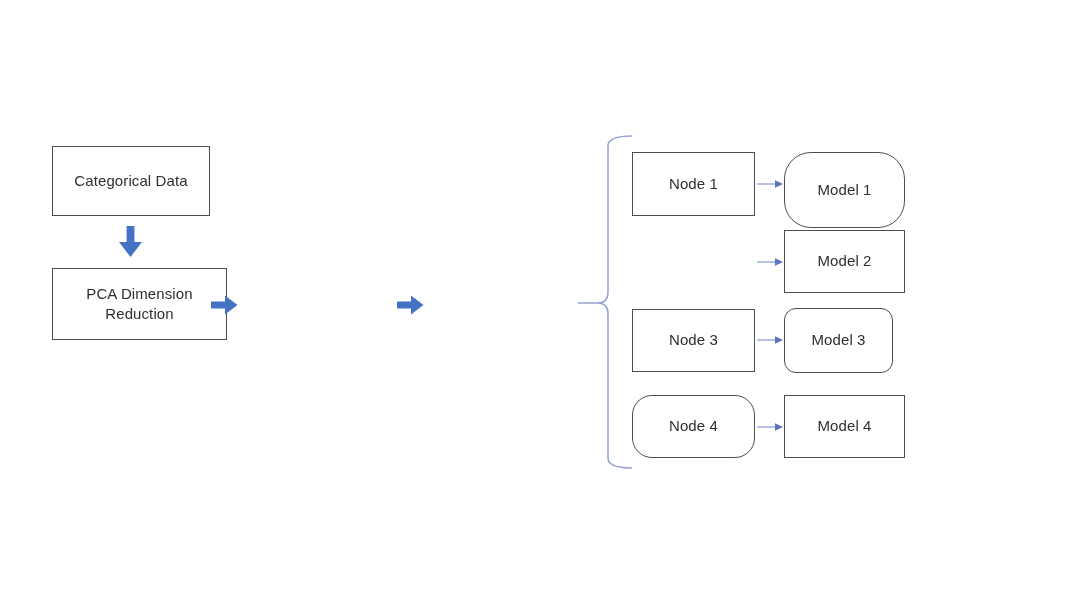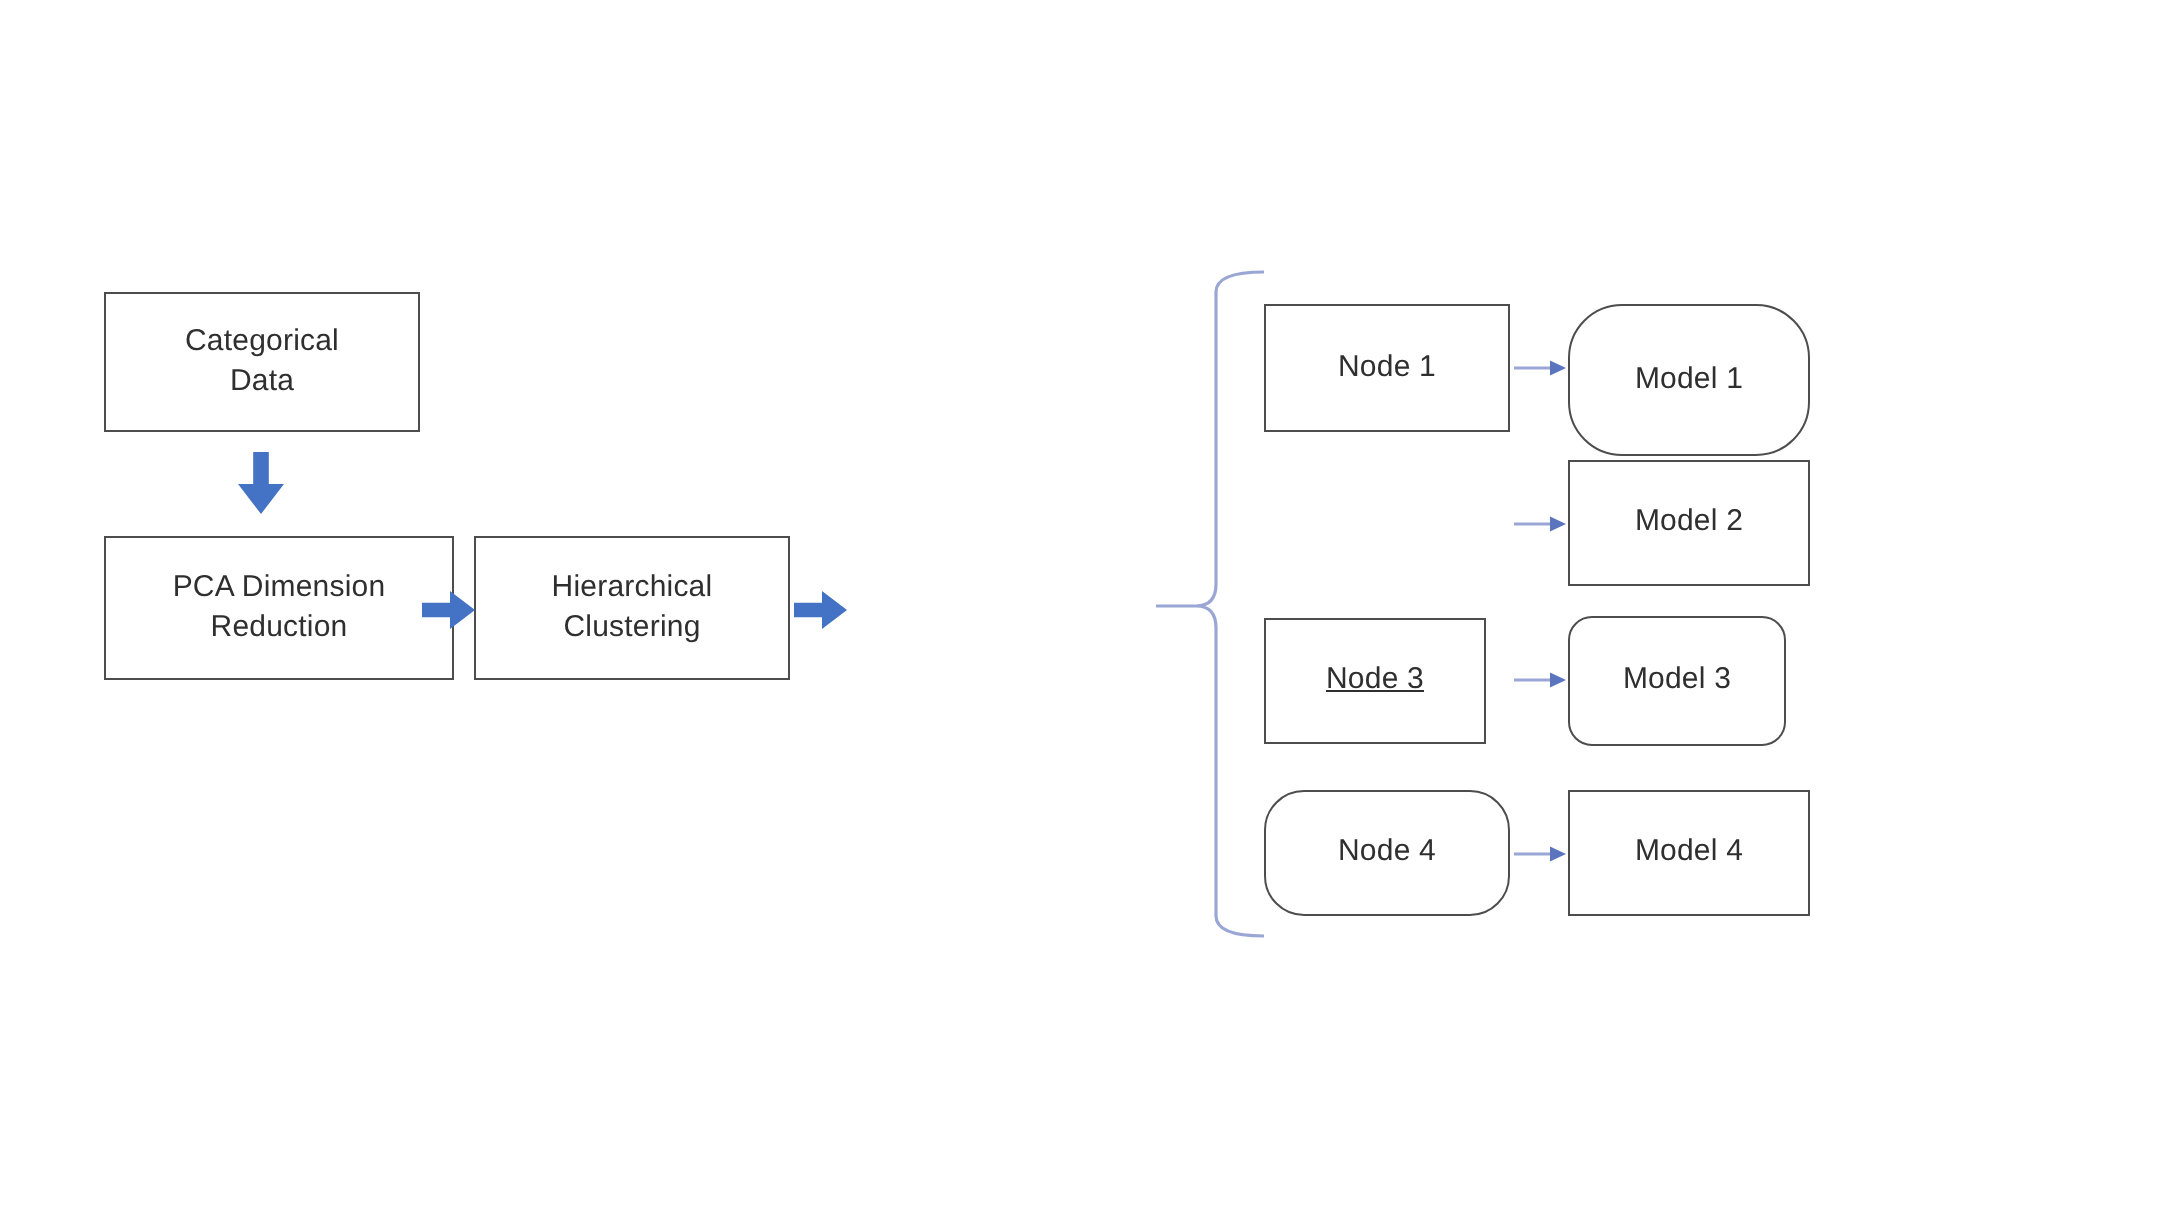--- a/index.html
+++ b/index.html
@@ -22,31 +22,31 @@
     border: 1.5px solid #4d4d4d;
     display: flex;
     align-items: center;
     justify-content: center;
     text-align: center;
     color: #2f2f2f;
     font-size: 15px;
     line-height: 1.35;
     letter-spacing: 0.1px;
   }
-  .flow-box { padding: 0 27px; }
+  .flow-box { padding: 0 17px; }
   .pair-box { padding: 17px 6px; }
   .shape { position: absolute; }
   
   #box-categorical { left: 52px;  top: 146px; width: 158px; height: 70px; }
   #box-pca         { left: 52px;  top: 268px; width: 175px; height: 72px; }
   #box-hier        { left: 237px; top: 268px; width: 158px; height: 72px; }
   #box-label       { left: 424px; top: 268px; width: 155px; height: 72px; }
   #node-0 { left: 632px; top: 152px; width: 123px; height: 64px; }
   #node-1 { left: 632px; top: 230px; width: 123px; height: 63px; }
-  #node-2 { left: 632px; top: 309px; width: 111px; height: 63px; text-decoration: underline; }
+  #node-2 { left: 632px; top: 309px; width: 123px; height: 63px; }
   #node-3 { left: 632px; top: 395px; width: 123px; height: 63px; border-radius: 20px; }
   #model-0 { left: 784px; top: 152px; width: 121px; height: 76px; border-radius: 27px; }
   #model-1 { left: 784px; top: 230px; width: 121px; height: 63px; }
   #model-2 { left: 784px; top: 308px; width: 109px; height: 65px; border-radius: 12px; }
   #model-3 { left: 784px; top: 395px; width: 121px; height: 63px; }
   #arrow-down    { left: 118px; top: 226px; }
   #arrow-right-1 { left: 211px; top: 295px; }
   #arrow-right-2 { left: 397px; top: 295px; }
   #thin-arrow-0 { left: 757px; top: 179px; }
   #thin-arrow-1 { left: 757px; top: 257px; }
@@ -57,23 +57,20 @@
 </head>
 <body>
 
 <div id="canvas">
 
   <div class="box flow-box" id="box-categorical">
     <span>Categorical Data</span>
   </div>
   <div class="box flow-box" id="box-pca">
     <span>PCA Dimension Reduction</span>
-  </div>
-  <div class="box flow-box" id="box-hier">
-    <span>Hierarchical Clustering</span>
   </div>
 
   <svg class="shape" id="arrow-down" width="25" height="32" viewBox="0 0 25 32">
     <path d="M8.6 0 L16.4 0 L16.4 16 L24 16 L12.5 31 L1 16 L8.6 16 Z" fill="#4472C4"></path>
   </svg>
   <svg class="shape" id="arrow-right-1" width="27" height="20" viewBox="0 0 27 20">
     <path d="M0 6.4 L14 6.4 L14 0.5 L26.5 10 L14 19.5 L14 13.6 L0 13.6 Z" fill="#4472C4"></path>
   </svg>
   <svg class="shape" id="arrow-right-2" width="27" height="20" viewBox="0 0 27 20">
     <path d="M0 6.4 L14 6.4 L14 0.5 L26.5 10 L14 19.5 L14 13.6 L0 13.6 Z" fill="#4472C4"></path>

